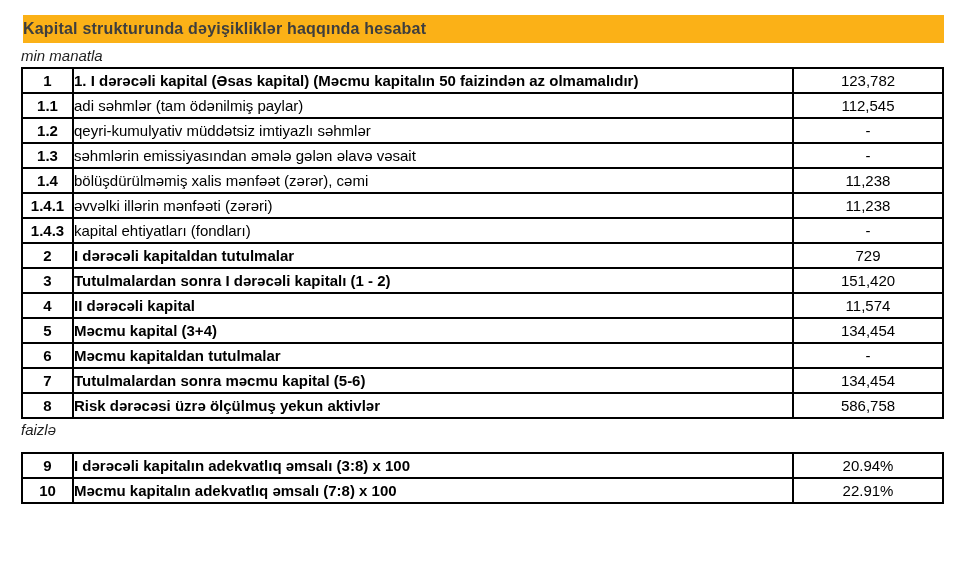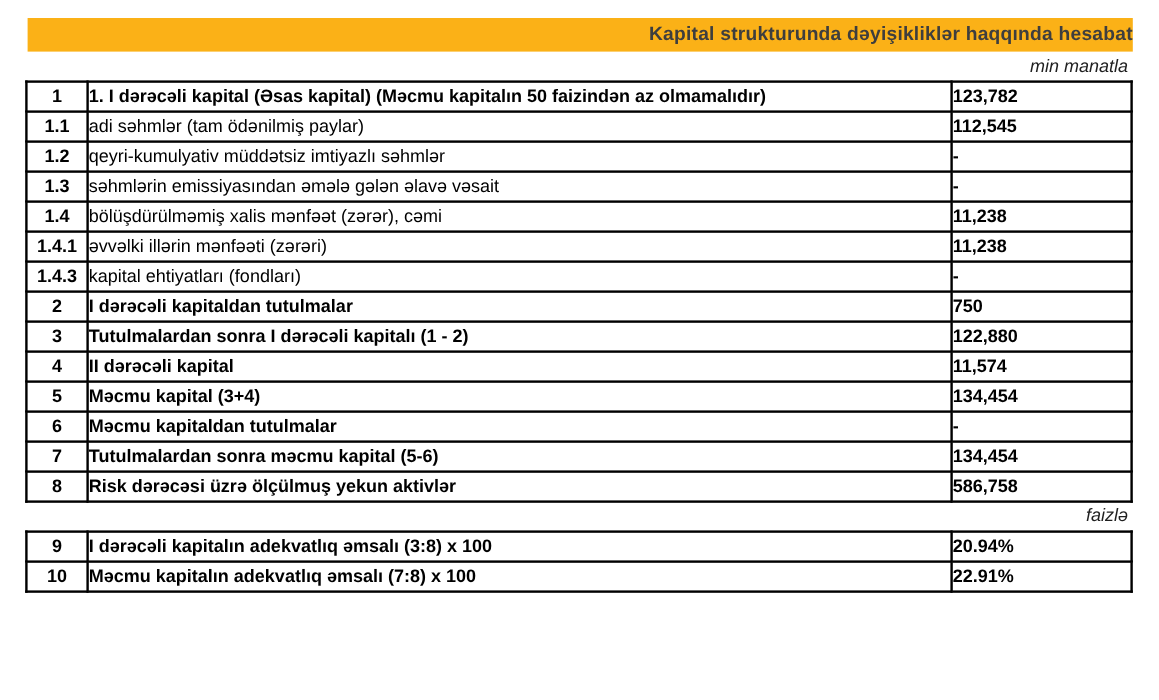--- a/index.html
+++ b/index.html
@@ -18,40 +18,40 @@
     padding: 15px 22px 0 21px;
     overflow: hidden;
   }
   .title-bar {
     width: 921px;
     height: 28px;
     margin-left: 2px;
     background: #FBB117;
     display: flex;
     align-items: center;
-    justify-content: flex-end;
+    justify-content: flex-start;
   }
   .title-bar .title-text {
     font-weight: bold;
     font-size: 16px;
     letter-spacing: 0.2px;
     color: #3E3E3E;
   }
   .unit-note {
     width: 921px;
-    text-align: right;
+    text-align: left;
     font-style: italic;
     font-size: 15px;
     color: #1f1f1f;
     padding: 4px 2px 3px 0;
     box-sizing: border-box;
   }
   .unit-note.bottom {
     padding-top: 2px;
-    padding-bottom: 4px;
+    padding-bottom: 14px;
   }
   table.report {
     border-collapse: collapse;
     width: 923px;
     table-layout: fixed;
   }
   table.report td {
     border: 2px solid #000000;
     height: 23px;
     font-size: 15px;
@@ -64,24 +64,24 @@
     width: 49px;
     text-align: center;
     font-weight: bold;
   }
   td.label {
     padding-left: 6px;
     margin-left: 19px;
   }
   td.value {
     width: 148px;
-    text-align: left;
+    text-align: center;
     padding-right: 5px;
     font-size: 15.5px;
-    font-weight: bold;
+    font-weight: normal;
   }
   tr.b td.label {
     font-weight: bold;
   }
 </style>
 </head>
 <body>
 
 <div class="page">
 
@@ -124,26 +124,26 @@
         <td class="value">11,238</td>
       </tr>
       <tr>
         <td class="no">1.4.3</td>
         <td class="label">kapital ehtiyatları (fondları)</td>
         <td class="value">-</td>
       </tr>
       <tr class="b">
         <td class="no">2</td>
         <td class="label">I dərəcəli kapitaldan tutulmalar</td>
-        <td class="value">750</td>
+        <td class="value">729</td>
       </tr>
       <tr class="b">
         <td class="no">3</td>
         <td class="label">Tutulmalardan sonra I dərəcəli kapitalı (1 - 2)</td>
-        <td class="value">122,880</td>
+        <td class="value">151,420</td>
       </tr>
       <tr class="b">
         <td class="no">4</td>
         <td class="label">II dərəcəli kapital</td>
         <td class="value">11,574</td>
       </tr>
       <tr class="b">
         <td class="no">5</td>
         <td class="label">Məcmu kapital (3+4)</td>
         <td class="value">134,454</td>

